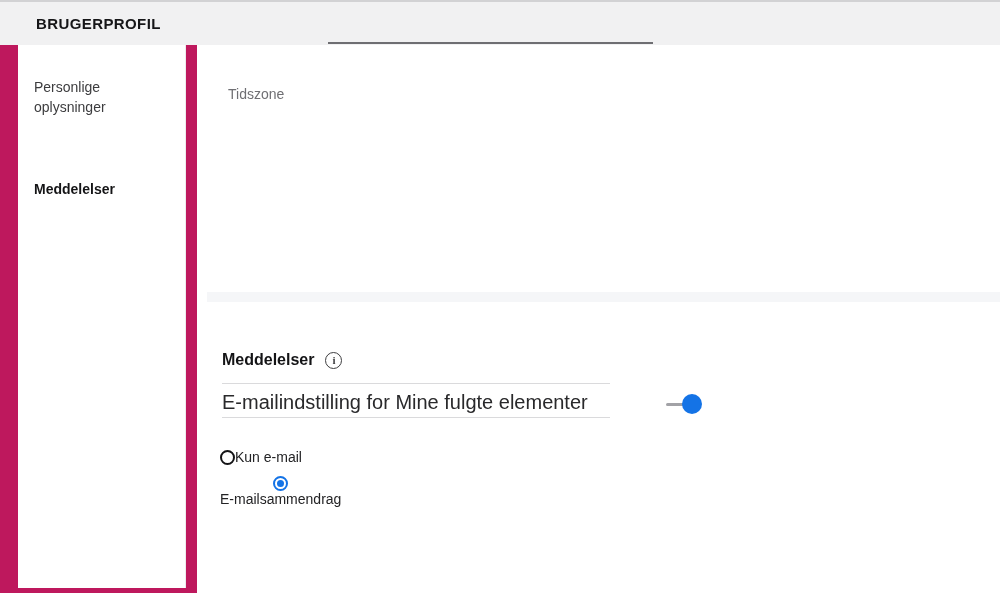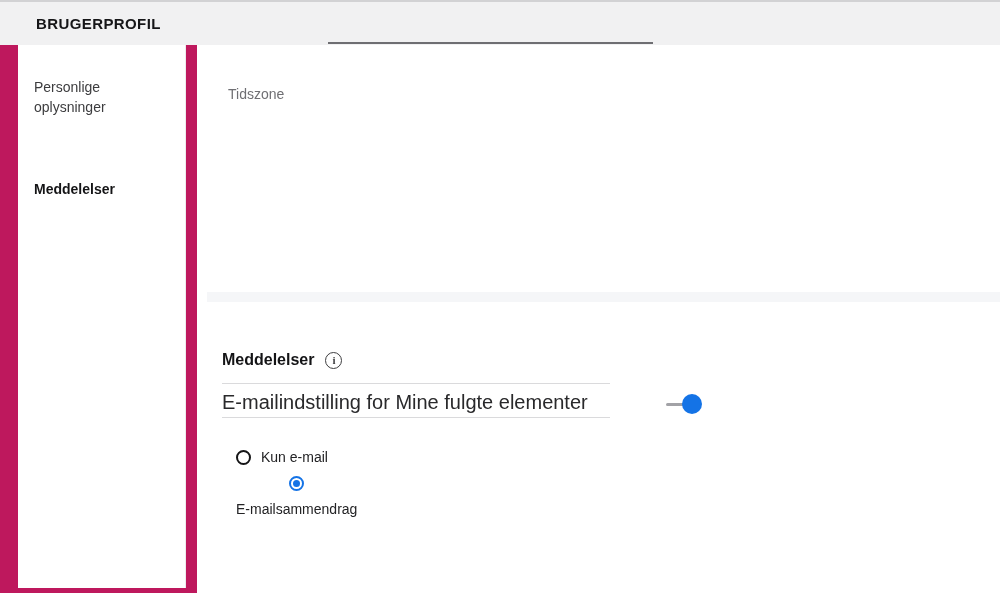--- a/index.html
+++ b/index.html
@@ -166,24 +166,23 @@
   .toggle-knob {
     position: absolute;
     right: 0; top: 1px;
     width: 20px; height: 20px;
     border-radius: 50%;
     background: var(--accent);
   }
   
   .radio-row {
     position: absolute;
-    left: 39px;
-    display: flex;
-    align-items: center;
-    gap: 10px;
+    left: 23px;
+    display: flex;
+    align-items: center;
     cursor: pointer;
   }
   .radio-row-0 { top: 404px; }
   .radio-row-1 { top: 431px; flex-direction: column; }
   .radio-circle {
     width: 15px; height: 15px;
     border-radius: 50%;
     border: 2px solid #141416;
     background: #ffffff;
     flex: 0 0 auto;

